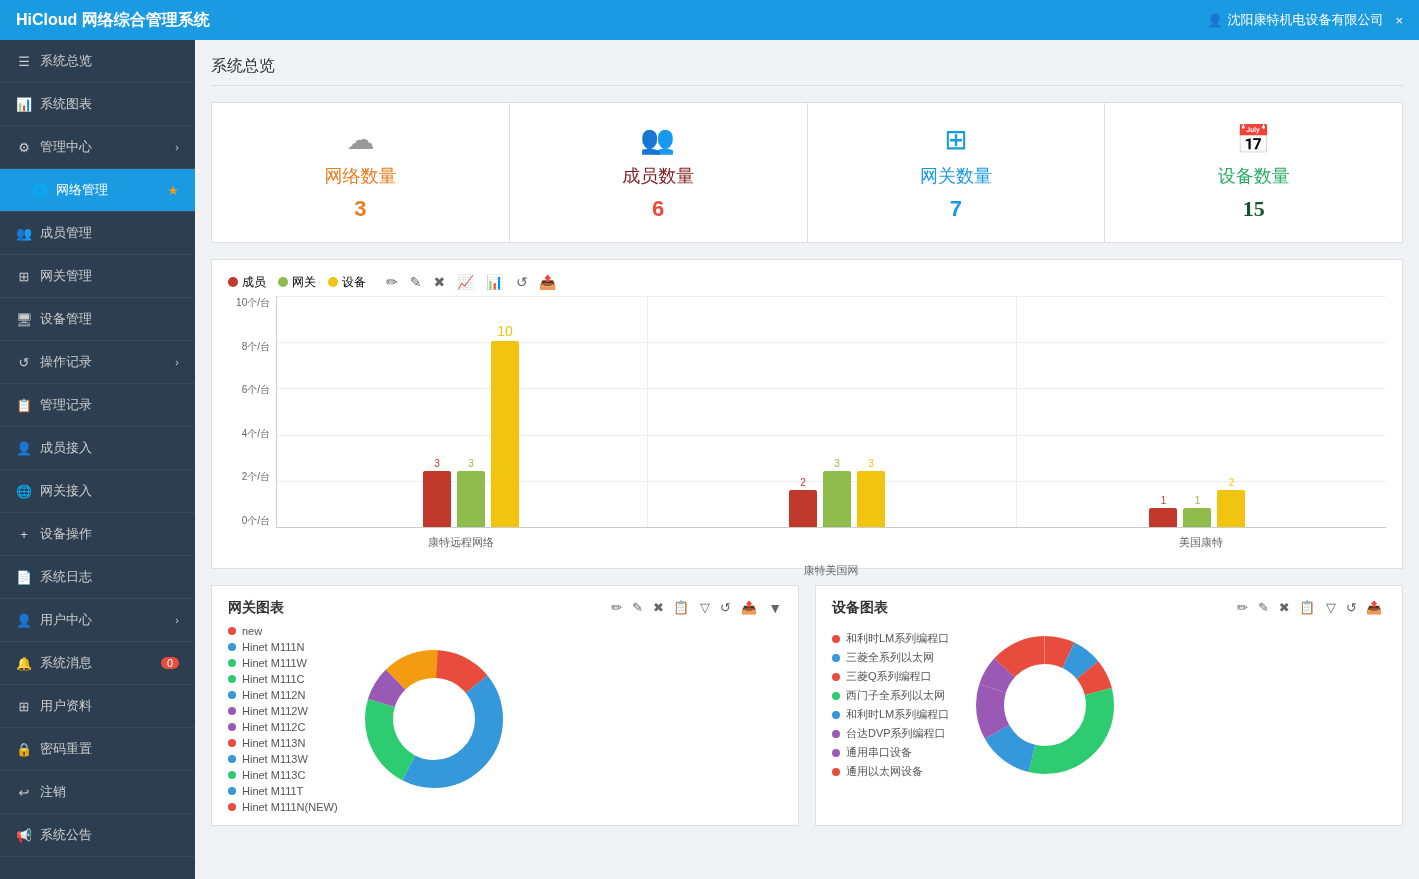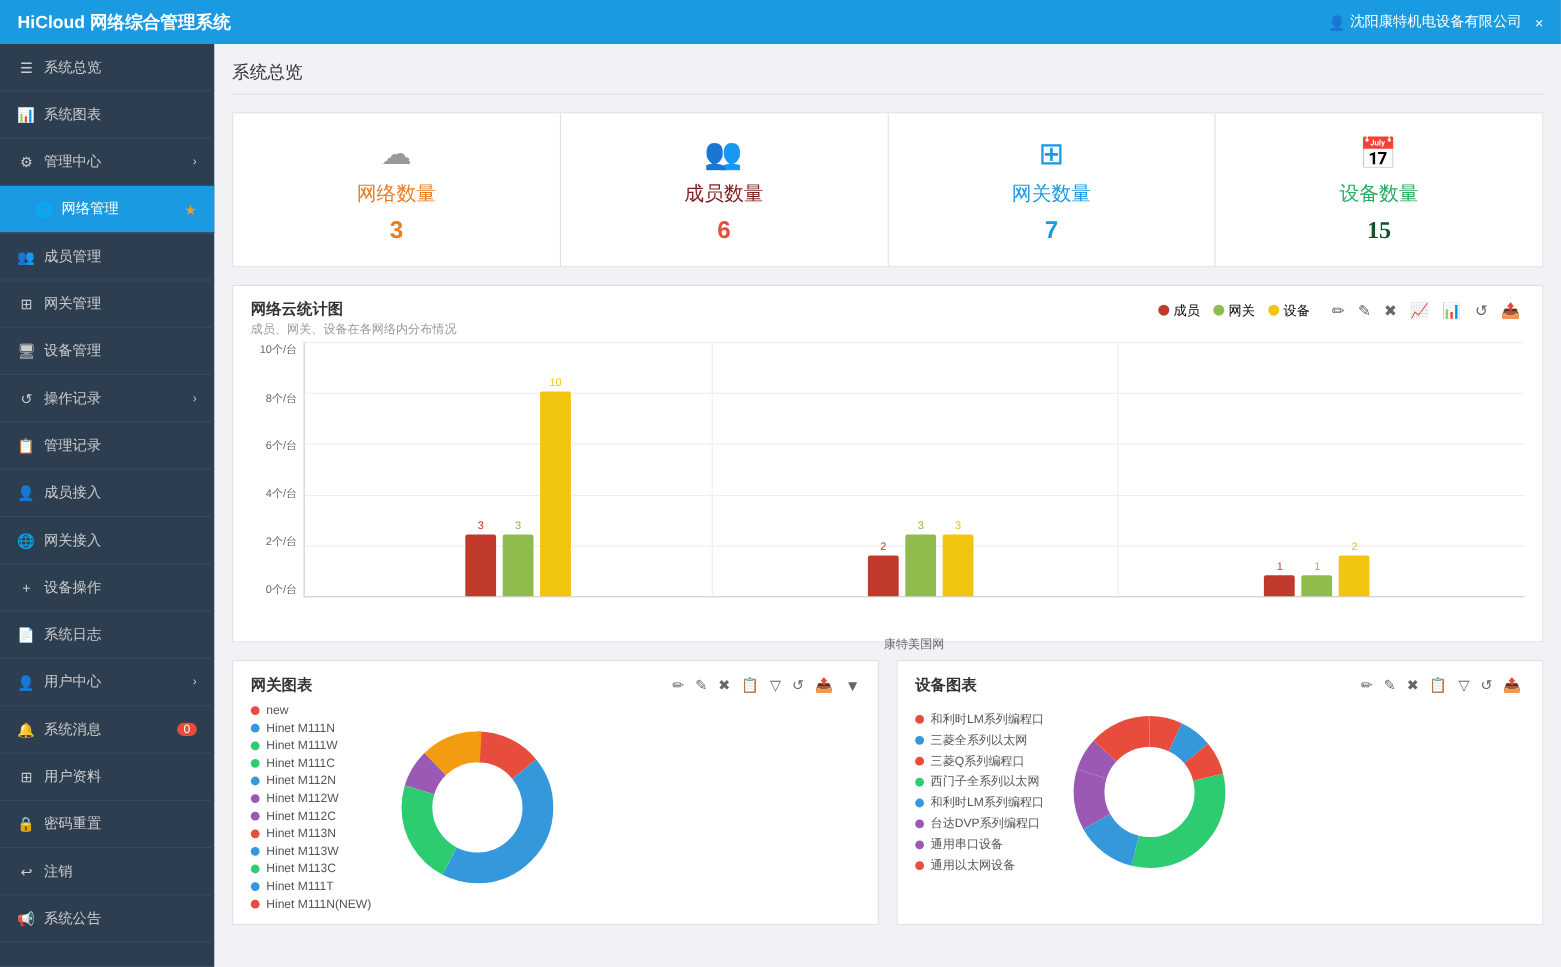--- a/index.html
+++ b/index.html
@@ -267,24 +267,20 @@
       </div>
       <div class="stat-card">
         <div class="stat-icon" style="color:#27ae60;">📅</div>
         <div class="stat-label">设备数量</div>
         <div class="stat-value">15</div>
       </div>
     </div>
 
     <div class="chart-section">
       <div class="chart-header">
-        <div>
-          <div class="chart-title">网络云统计图</div>
-          <div class="chart-subtitle">成员、网关、设备在各网络内分布情况</div>
-        </div>
         <div style="display:flex;align-items:center;gap:16px;">
           <div class="chart-legend">
             <div class="legend-item">
               <div class="legend-dot" style="background:#c0392b;"></div>
               <span>成员</span>
             </div>
             <div class="legend-item">
               <div class="legend-dot" style="background:#8fbc4d;"></div>
               <span>网关</span>
             </div>
@@ -330,21 +326,21 @@
           <div style="position:absolute;bottom:0;left:2%;width:31%;display:flex;align-items:flex-end;justify-content:center;gap:6px;">
             <div style="display:flex;flex-direction:column;align-items:center;">
               <span style="font-size:10px;color:#c0392b;margin-bottom:2px;">3</span>
               <div style="width:28px;height:56px;background:#c0392b;border-radius:2px 2px 0 0;"></div>
             </div>
             <div style="display:flex;flex-direction:column;align-items:center;">
               <span style="font-size:10px;color:#8fbc4d;margin-bottom:2px;">3</span>
               <div style="width:28px;height:56px;background:#8fbc4d;border-radius:2px 2px 0 0;"></div>
             </div>
             <div style="display:flex;flex-direction:column;align-items:center;">
-              <span style="font-size:10px;color:#f1c40f;margin-bottom:2px;">10</span>
+              <span style="font-size:14px;color:#f1c40f;margin-bottom:2px;">10</span>
               <div style="width:28px;height:186px;background:#f1c40f;border-radius:2px 2px 0 0;"></div>
             </div>
           </div>
 
           <div style="position:absolute;bottom:0;left:35%;width:31%;display:flex;align-items:flex-end;justify-content:center;gap:6px;">
             <div style="display:flex;flex-direction:column;align-items:center;">
               <span style="font-size:10px;color:#c0392b;margin-bottom:2px;">2</span>
               <div style="width:28px;height:37px;background:#c0392b;border-radius:2px 2px 0 0;"></div>
             </div>
             <div style="display:flex;flex-direction:column;align-items:center;">
@@ -367,21 +363,23 @@
               <div style="width:28px;height:19px;background:#8fbc4d;border-radius:2px 2px 0 0;"></div>
             </div>
             <div style="display:flex;flex-direction:column;align-items:center;">
               <span style="font-size:10px;color:#f1c40f;margin-bottom:2px;">2</span>
               <div style="width:28px;height:37px;background:#f1c40f;border-radius:2px 2px 0 0;"></div>
             </div>
           </div>
         </div>
 
         <div style="position:absolute;left:48px;right:0;bottom:0;height:28px;display:flex;">
+          <div style="flex:1;display:flex;align-items:center;justify-content:center;font-size:11px;color:#666;">康特远程网络</div>
           <div style="flex:1;display:flex;align-items:center;justify-content:center;font-size:11px;color:#666;margin-top:42px;">康特美国网</div>
+          <div style="flex:1;display:flex;align-items:center;justify-content:center;font-size:11px;color:#666;">美国康特</div>
         </div>
       </div>
     </div>
 
     <div class="bottom-charts">
 
       <div class="chart-section gateway-chart">
         <div class="chart-header-row">
           <span class="chart-title">网关图表</span>
           <div style="display:flex;align-items:center;gap:8px;">

